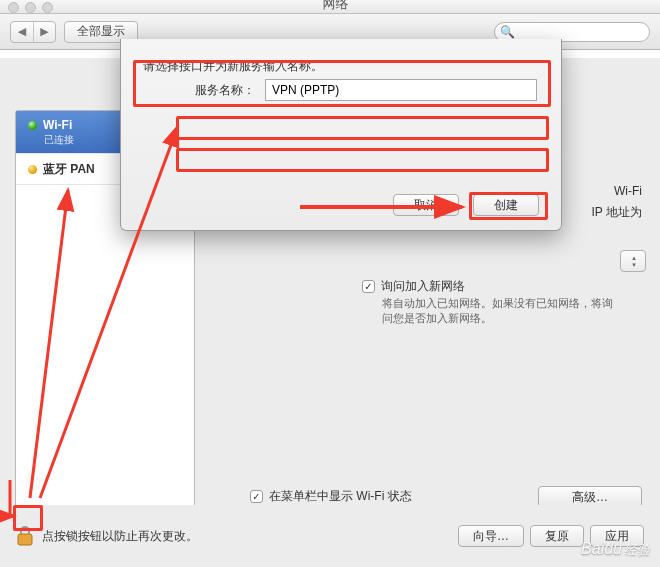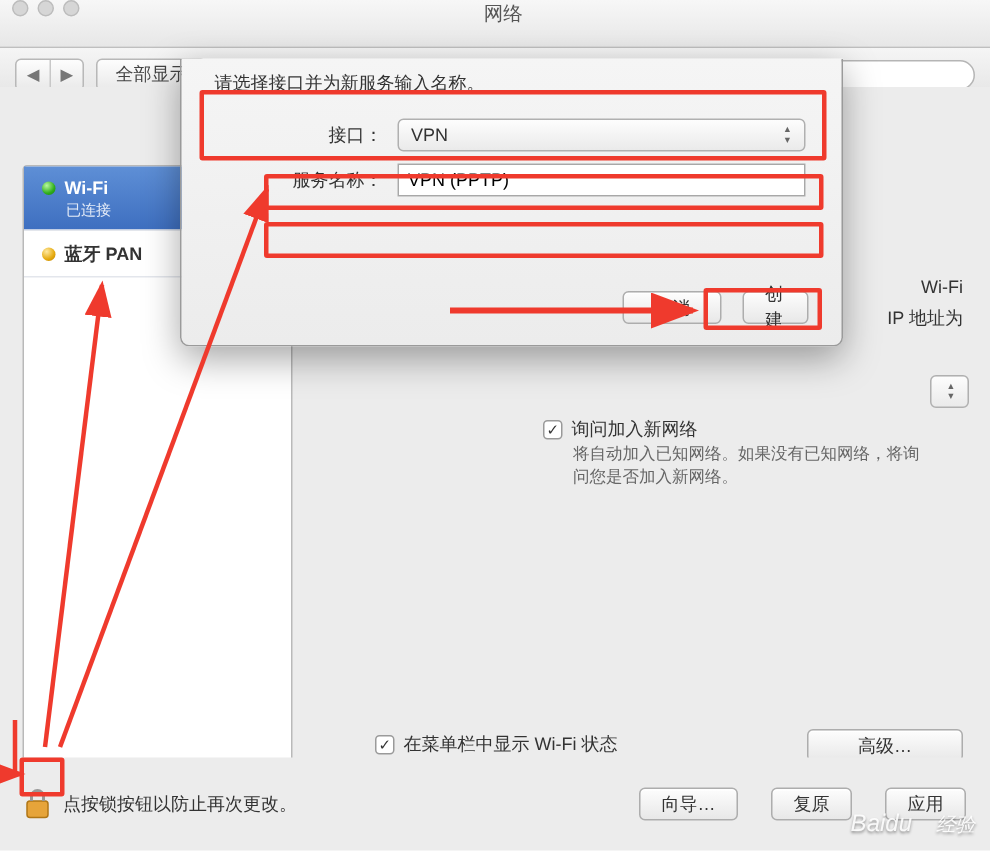--- a/index.html
+++ b/index.html
@@ -1,18 +1,18 @@
 <!DOCTYPE html>
 <html><head>
 <meta charset="utf-8">
 <style>
   * { box-sizing: border-box; margin: 0; padding: 0; }
   html, body { width: 660px; height: 567px; font-family: "Lucida Grande","Helvetica Neue",Arial,sans-serif; font-size: 12px; color: #333; background: #fff; }
   .window { width: 660px; height: 567px; position: relative; background: #fff; }
-  .titlebar { height: 32px; background: linear-gradient(#f7f7f7,#e7e7e7); border-bottom: 1px solid #bfbfbf; display: flex; align-items: flex-start; padding-left: 8px; }
+  .titlebar { height: 14px; background: linear-gradient(#f7f7f7,#e7e7e7); border-bottom: 1px solid #bfbfbf; display: flex; align-items: flex-end; padding-left: 8px; }
   .tl-dot { width: 11px; height: 11px; border-radius: 50%; background: #d6d6d6; margin-right: 6px; border: 1px solid #bcbcbc; }
   .titlebar .title { flex: 1; text-align: center; color: #555; font-size: 13px; margin-right: 48px; }
   .toolbar { height: 36px; background: linear-gradient(#f5f5f5,#e4e4e4); border-bottom: 1px solid #b5b5b5; display: flex; align-items: center; padding: 0 10px; gap: 8px; }
   .navpair { display: inline-flex; border: 1px solid #b8b8b8; border-radius: 4px; overflow: hidden; background: linear-gradient(#fdfdfd,#e9e9e9); }
   .navpair span { width: 22px; height: 20px; display: flex; align-items: center; justify-content: center; color: #777; font-size: 11px; }
   .navpair span + span { border-left: 1px solid #c8c8c8; }
   .pillbtn { border: 1px solid #b8b8b8; border-radius: 4px; background: linear-gradient(#fdfdfd,#e9e9e9); height: 22px; padding: 0 12px; display: flex; align-items: center; color: #444; font-size: 12px; }
   .searchwrap { margin-left: auto; position: relative; }
   .searchwrap input { width: 156px; height: 20px; border: 1px solid #b5b5b5; border-radius: 10px; padding: 0 8px 0 22px; background: #fff; font-size: 11px; }
   .searchwrap .mag { position: absolute; left: 6px; top: 3px; color: #888; font-size: 12px; }
@@ -37,38 +37,38 @@
   .selectlike .arrows { position: absolute; right: 4px; top: 0; bottom: 0; width: 14px; display: flex; flex-direction: column; justify-content: center; align-items: center; color: #666; font-size: 7px; line-height: 7px; }
   .checkbox-row { display: flex; align-items: center; gap: 6px; position: absolute; font-size: 12px; color: #333; }
   .chk { width: 13px; height: 13px; border: 1px solid #9a9a9a; border-radius: 3px; background: #fff; display: inline-flex; align-items: center; justify-content: center; font-size: 10px; color: #333; }
   .helptext { position: absolute; font-size: 11px; color: #666; line-height: 15px; max-width: 240px; }
   .adv-btn { position: absolute; }
   .macbtn { height: 22px; border: 1px solid #adadad; border-radius: 4px; background: linear-gradient(#fdfdfd,#e8e8e8); display: inline-flex; align-items: center; justify-content: center; padding: 0 14px; font-size: 12px; color: #333; box-shadow: 0 1px 0 #fff inset; }
 
   .bottombar { position: absolute; left: 0; right: 0; bottom: 0; height: 62px; background: #ececec; display: flex; align-items: center; padding: 0 16px; }
   .lockwrap { display: flex; align-items: center; gap: 8px; }
   .lock { width: 18px; height: 22px; }
-  .bottom-btns { margin-left: auto; display: flex; gap: 22px; }
+  .bottom-btns { margin-left: auto; display: flex; gap: 6px; }
 
   
   .sheet { position: absolute; left: 120px; top: 39px; width: 442px; height: 192px; background: linear-gradient(#f5f5f5,#ececec); border: 1px solid #9a9a9a; border-top: none; border-radius: 0 0 6px 6px; box-shadow: 0 8px 24px rgba(0,0,0,.35); z-index: 20; }
-  .sheet .prompt { position: absolute; left: 22px; top: 8px; font-size: 12px; color: #333; }
+  .sheet .prompt { position: absolute; left: 22px; top: 19px; font-size: 12px; color: #333; }
   .sheet .form { position: absolute; left: 52px; top: 40px; right: 24px; }
   .sheet .frow { display: flex; align-items: center; margin-bottom: 8px; }
   .sheet .flabel { width: 92px; text-align: right; padding-right: 10px; font-size: 12px; }
   .sheet .fctrl { flex: 1; }
   .textin { height: 22px; width: 100%; border: 1px solid #a8a8a8; border-radius: 0; background: #fff; padding: 0 6px; font-size: 12px; }
   .sheet .btns { position: absolute; right: 22px; bottom: 14px; display: flex; gap: 14px; margin-top: 15px; }
 
   
   .redbox { position: absolute; border: 3px solid #ef3a2d; z-index: 40; border-radius: 2px; pointer-events: none; }
   .svg-over { position: absolute; left: 0; top: 0; width: 660px; height: 567px; pointer-events: none; z-index: 35; }
 
   
-  .watermark { position: absolute; right: 10px; bottom: 8px; color: rgba(255,255,255,.9); text-shadow: 0 1px 2px rgba(0,0,0,.4); font-size: 16px; font-style: italic; display: flex; align-items: baseline; gap: 16px; z-index: 50; margin-left: 28px; }
+  .watermark { position: absolute; right: 10px; bottom: 8px; color: rgba(255,255,255,.9); text-shadow: 0 1px 2px rgba(0,0,0,.4); font-size: 16px; font-style: italic; display: flex; align-items: baseline; gap: 2px; z-index: 50; margin-left: 28px; }
   .watermark .jy { font-size: 13px; }
 
   
   .statuswifi { position: absolute; right: 4px; top: 74px; font-size: 12px; }
   .ipnote { position: absolute; right: 4px; top: 94px; font-size: 12px; color: #333; }
 
 </style>
 </head>
 <body>
 
@@ -157,38 +157,29 @@
         <div class="macbtn">应用</div>
       </div>
     </div>
 
   </div>
 
   <div class="sheet">
     <div class="prompt">请选择接口并为新服务输入名称。</div>
     <div class="form">
       <div class="frow">
-        <div class="flabel">接口：</div>
-        <div class="fctrl">
-          <div class="selectlike">
-            <span>VPN</span>
-            <span class="arrows">▴<br>▾</span>
-          </div>
-        </div>
-      </div>
-      <div class="frow">
         <div class="flabel">服务名称：</div>
         <div class="fctrl">
           <input class="textin" type="text" value="VPN (PPTP)" style="">
         </div>
       </div>
     </div>
     <div class="btns">
       <div class="macbtn" style="width:66px;">取消</div>
-      <div class="macbtn" style="width:44px;">创建</div>
+      <div class="macbtn" style="width:66px;">创建</div>
     </div>
   </div>
 
   <div class="redbox" style="left:133px; top:60px; width:418px; height:47px;"></div>
   <div class="redbox" style="left:176px; top:116px; width:373px; height:24px;"></div>
   <div class="redbox" style="left:176px; top:148px; width:373px; height:24px;"></div>
   <div class="redbox" style="left:469px; top:192px; width:79px; height:28px;"></div>
   <div class="redbox" style="left:13px; top:505px; width:30px; height:26px;"></div>
 
   <svg class="svg-over" viewBox="0 0 660 567">

